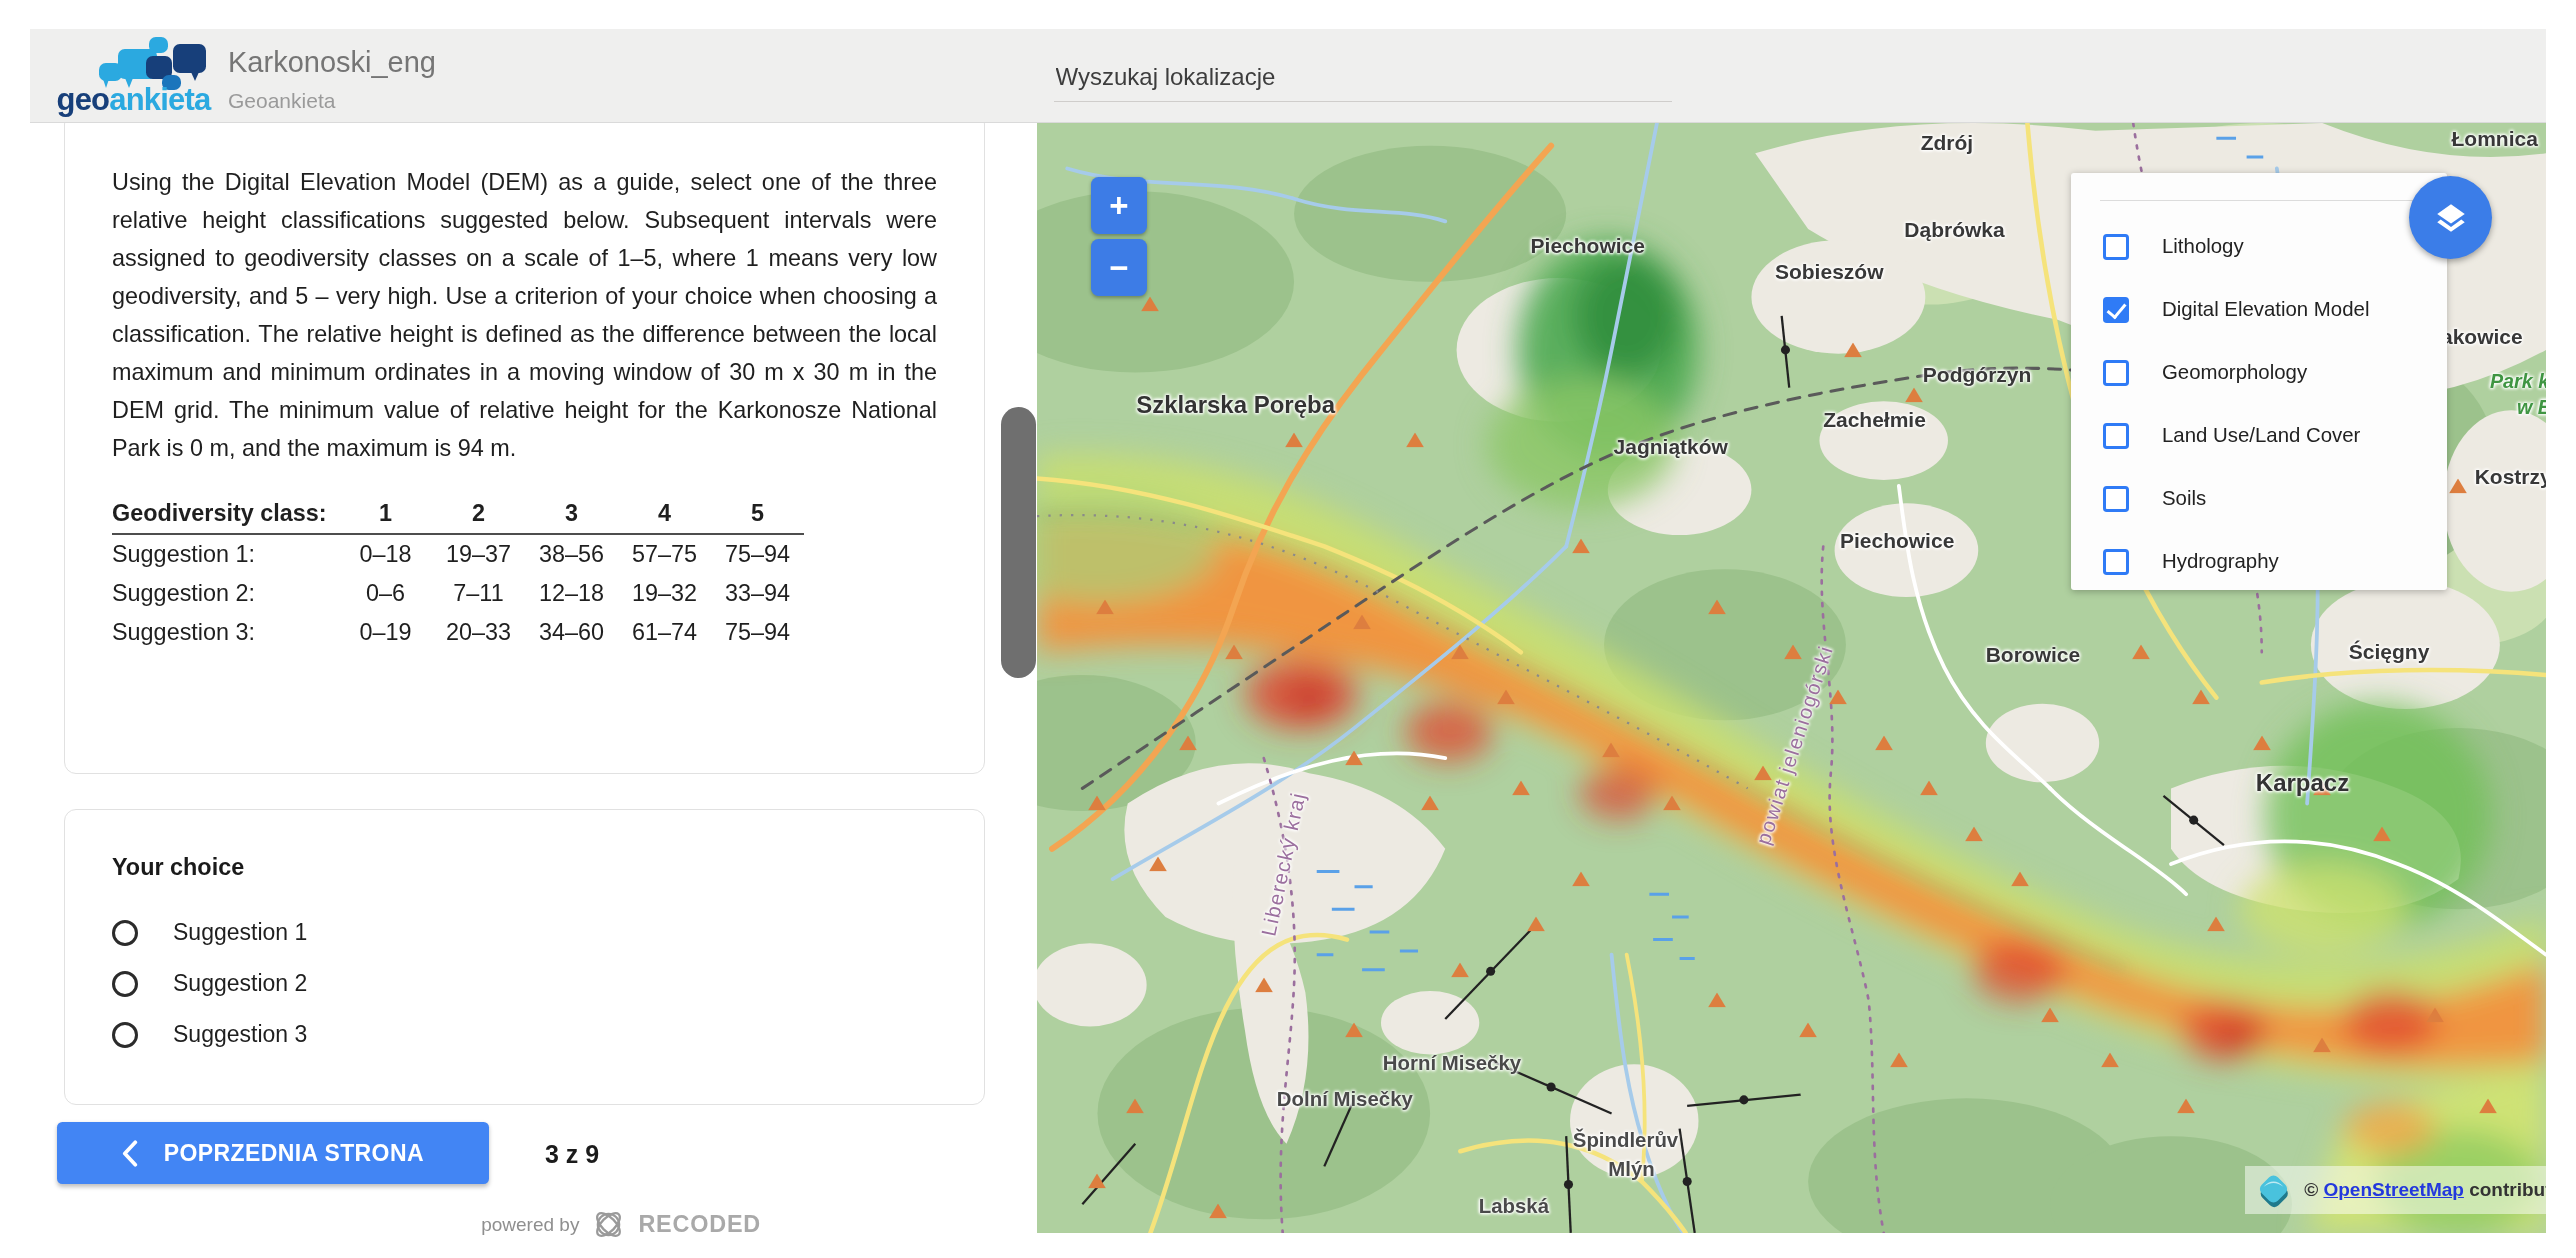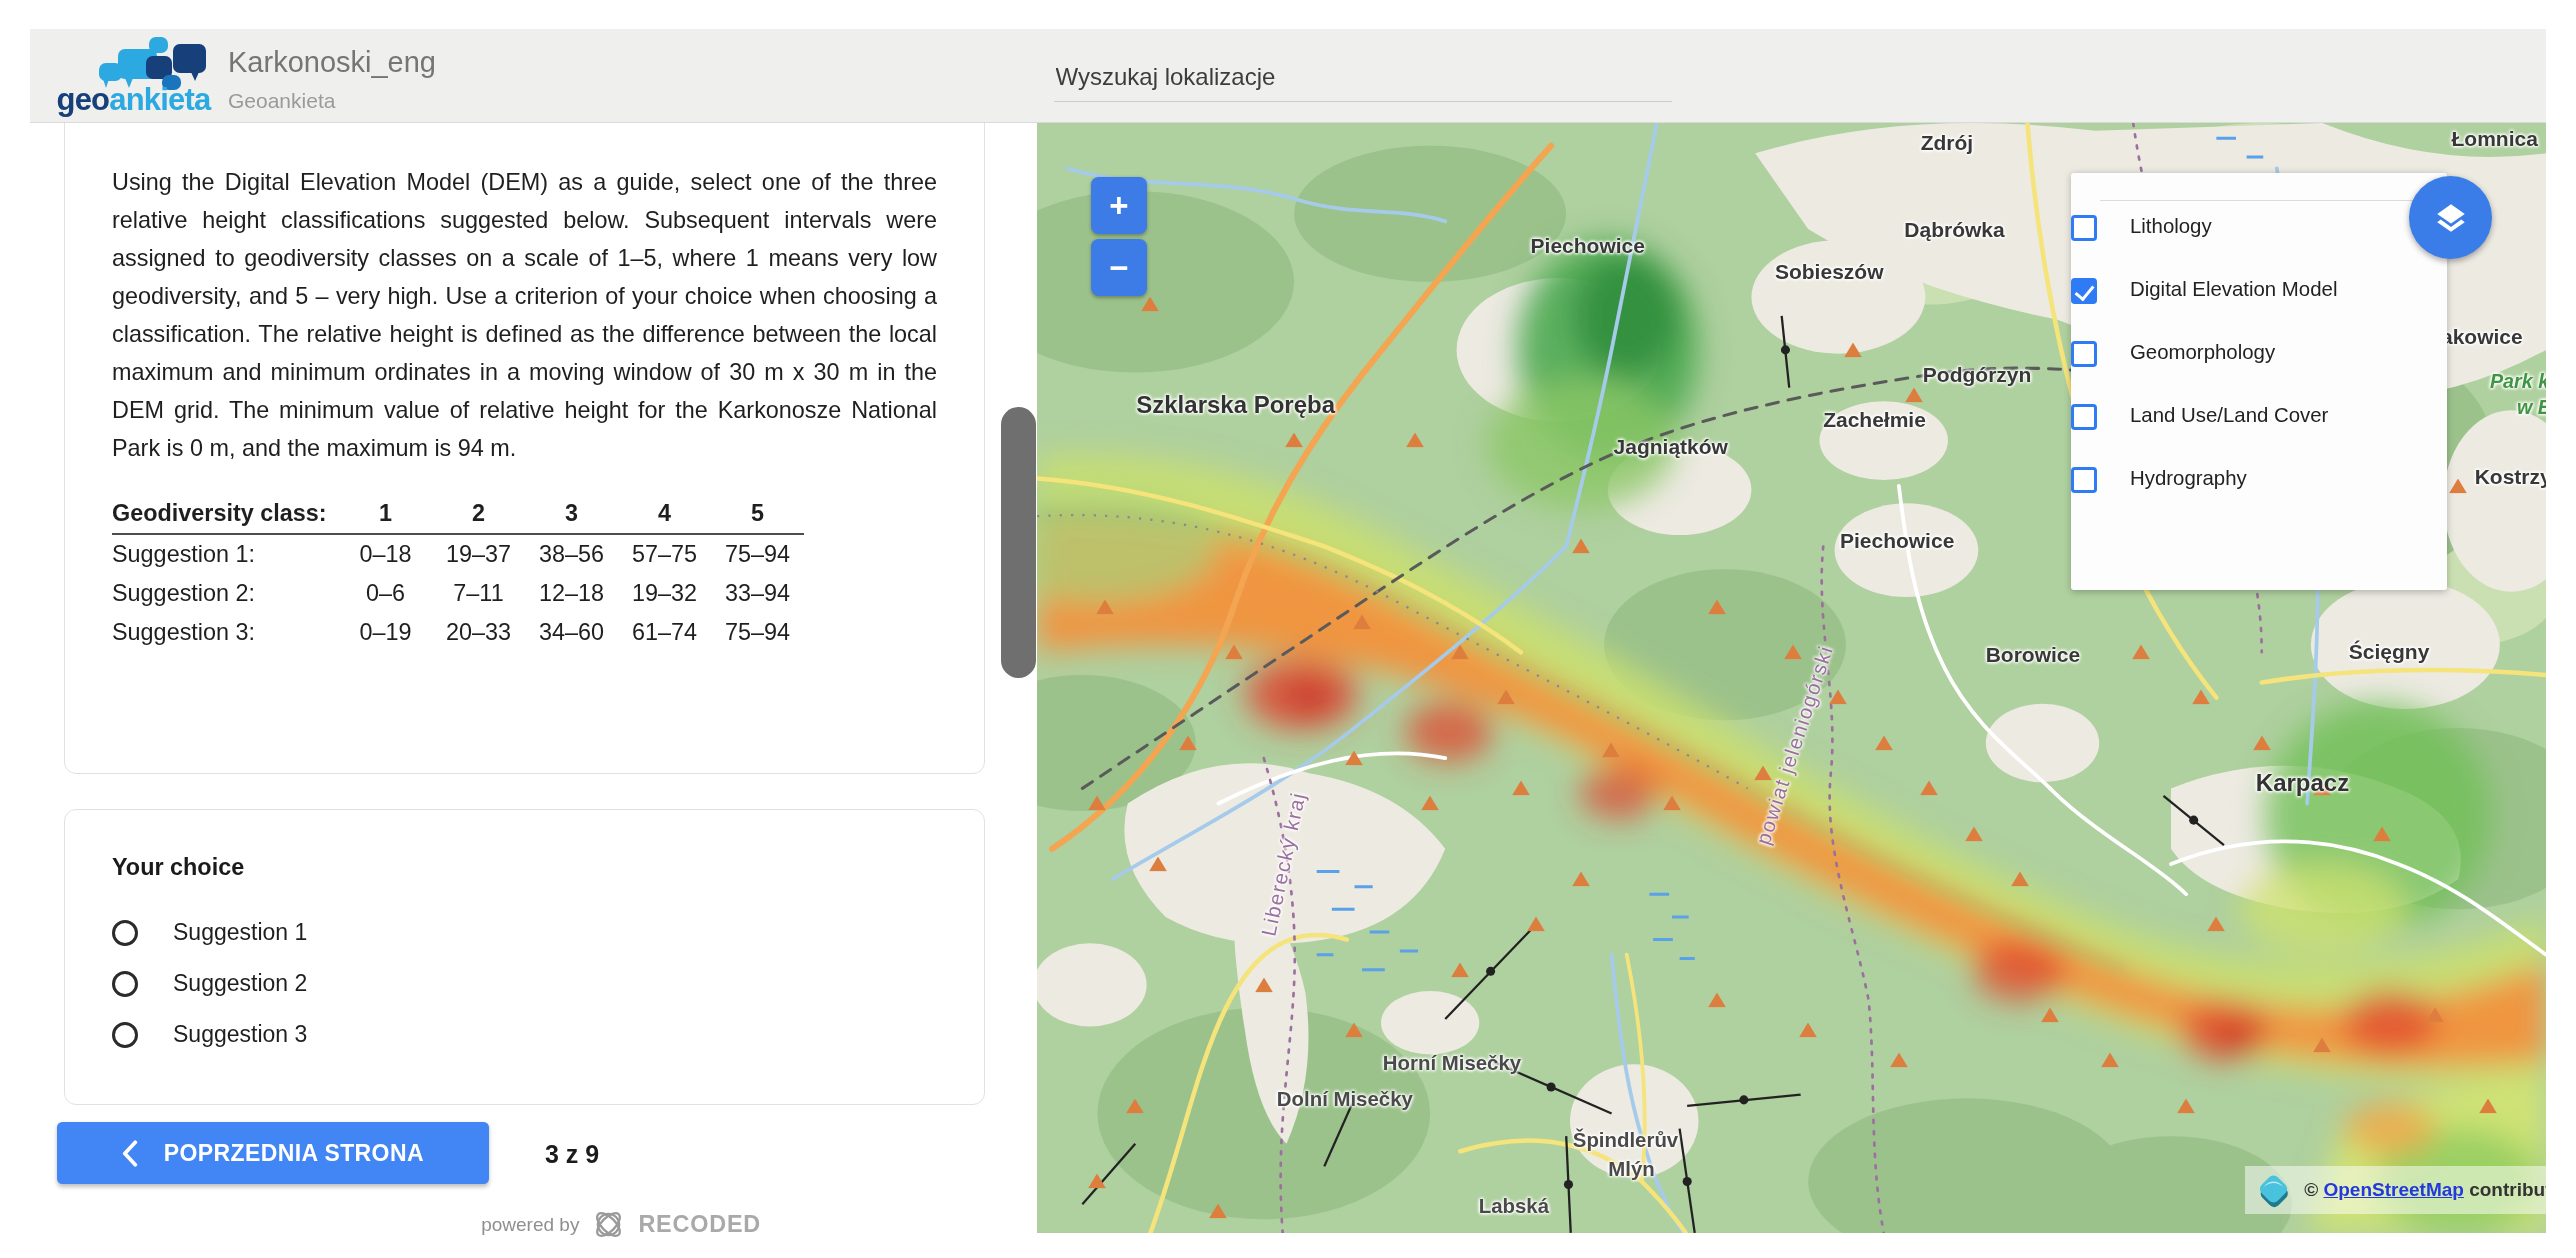--- a/index.html
+++ b/index.html
@@ -62,21 +62,21 @@
   .admin  { font-size:20.4px; color:#9b6f9e; letter-spacing:1.5px; }
   .park   { font-size:19.7px; font-style:italic; font-weight:600; color:#3f9542; }
   .tri { position:absolute; width:18px; height:15px; background:#dd7e3f; clip-path:polygon(50% 0,100% 100%,0 100%); transform:translate(-50%,-50%); }
 
   .zoom-btn { position:absolute; left:54px; width:56px; height:57px; background:#3d7ce6; border:none; border-radius:7.6px; color:#fff; font-size:33px; font-weight:bold; box-shadow:0 1.5px 3.8px rgba(0,0,0,.3); cursor:pointer; line-height:53px; }
   .zoom-in { top:54px; } .zoom-out { top:116px; }
 
   .layers-panel { position:absolute; left:1034px; top:50px; width:376px; height:417px; background:#fdfdfd; border-radius:3px; box-shadow:0 1.5px 7.6px rgba(0,0,0,.25); z-index:20; }
   .panel-divider { position:absolute; left:29px; top:27px; width:318px; height:0; border-top:0.8px solid #dcdcdc; }
   .layer-list { position:absolute; left:0; top:42px; width:100%; }
-  .layer-row { display:flex; align-items:flex-start; height:63px; cursor:pointer; }
+  .layer-row { display:flex; align-items:center; height:63px; padding-left:32px; cursor:pointer; }
   .cbx { width:26px; height:26px; border:3px solid #2f7bf6; border-radius:3.8px; background:#fff; flex:0 0 auto; position:relative; }
   .cbx.checked { background:#2f7bf6; }
   .cbx.checked::after { content:""; position:absolute; left:5.3px; top:0.8px; width:8.3px; height:15px; border:solid #fff; border-width:0 3.8px 3.8px 0; transform:rotate(40deg); }
   .layer-label { margin-left:33px; font-size:20.4px; color:#222; }
 
   .fab { position:absolute; left:1372px; top:53px; width:83px; height:83px; border-radius:50%; background:#3b7de8; border:none; box-shadow:0 2.3px 6px rgba(0,0,0,.35); cursor:pointer; z-index:21; display:flex; align-items:center; justify-content:center; }
 
   .attribution { position:absolute; left:1208px; top:1043px; width:301px; height:48px; background:rgba(255,255,255,.5); display:flex; align-items:center; z-index:15; }
   .attr-logo { width:41px; height:41px; margin-left:7.6px; flex:0 0 auto; }
   .attr-text { font-size:19px; font-weight:600; color:#333; margin-left:10.6px; white-space:nowrap; }
@@ -425,20 +425,24 @@
           <div class="layer-row">
             <span class="cbx"></span>
             <span class="layer-label">Geomorphology</span>
           </div>
           <div class="layer-row">
             <span class="cbx"></span>
             <span class="layer-label">Land Use/Land Cover</span>
           </div>
           <div class="layer-row">
             <span class="cbx"></span>
+            <span class="layer-label">Soils</span>
+          </div>
+          <div class="layer-row">
+            <span class="cbx"></span>
             <span class="layer-label">Hydrography</span>
           </div>
         </div>
     </div>
 
     <button class="fab">
       <svg width="44" height="44" viewBox="0 0 64 64">
         <path d="M32 12 L52 26 L32 40 L12 26 Z" fill="#fff"></path>
         <path d="M17 34 L32 45 L47 34 L52 38 L32 52 L12 38 Z" fill="#fff"></path>
       </svg>

